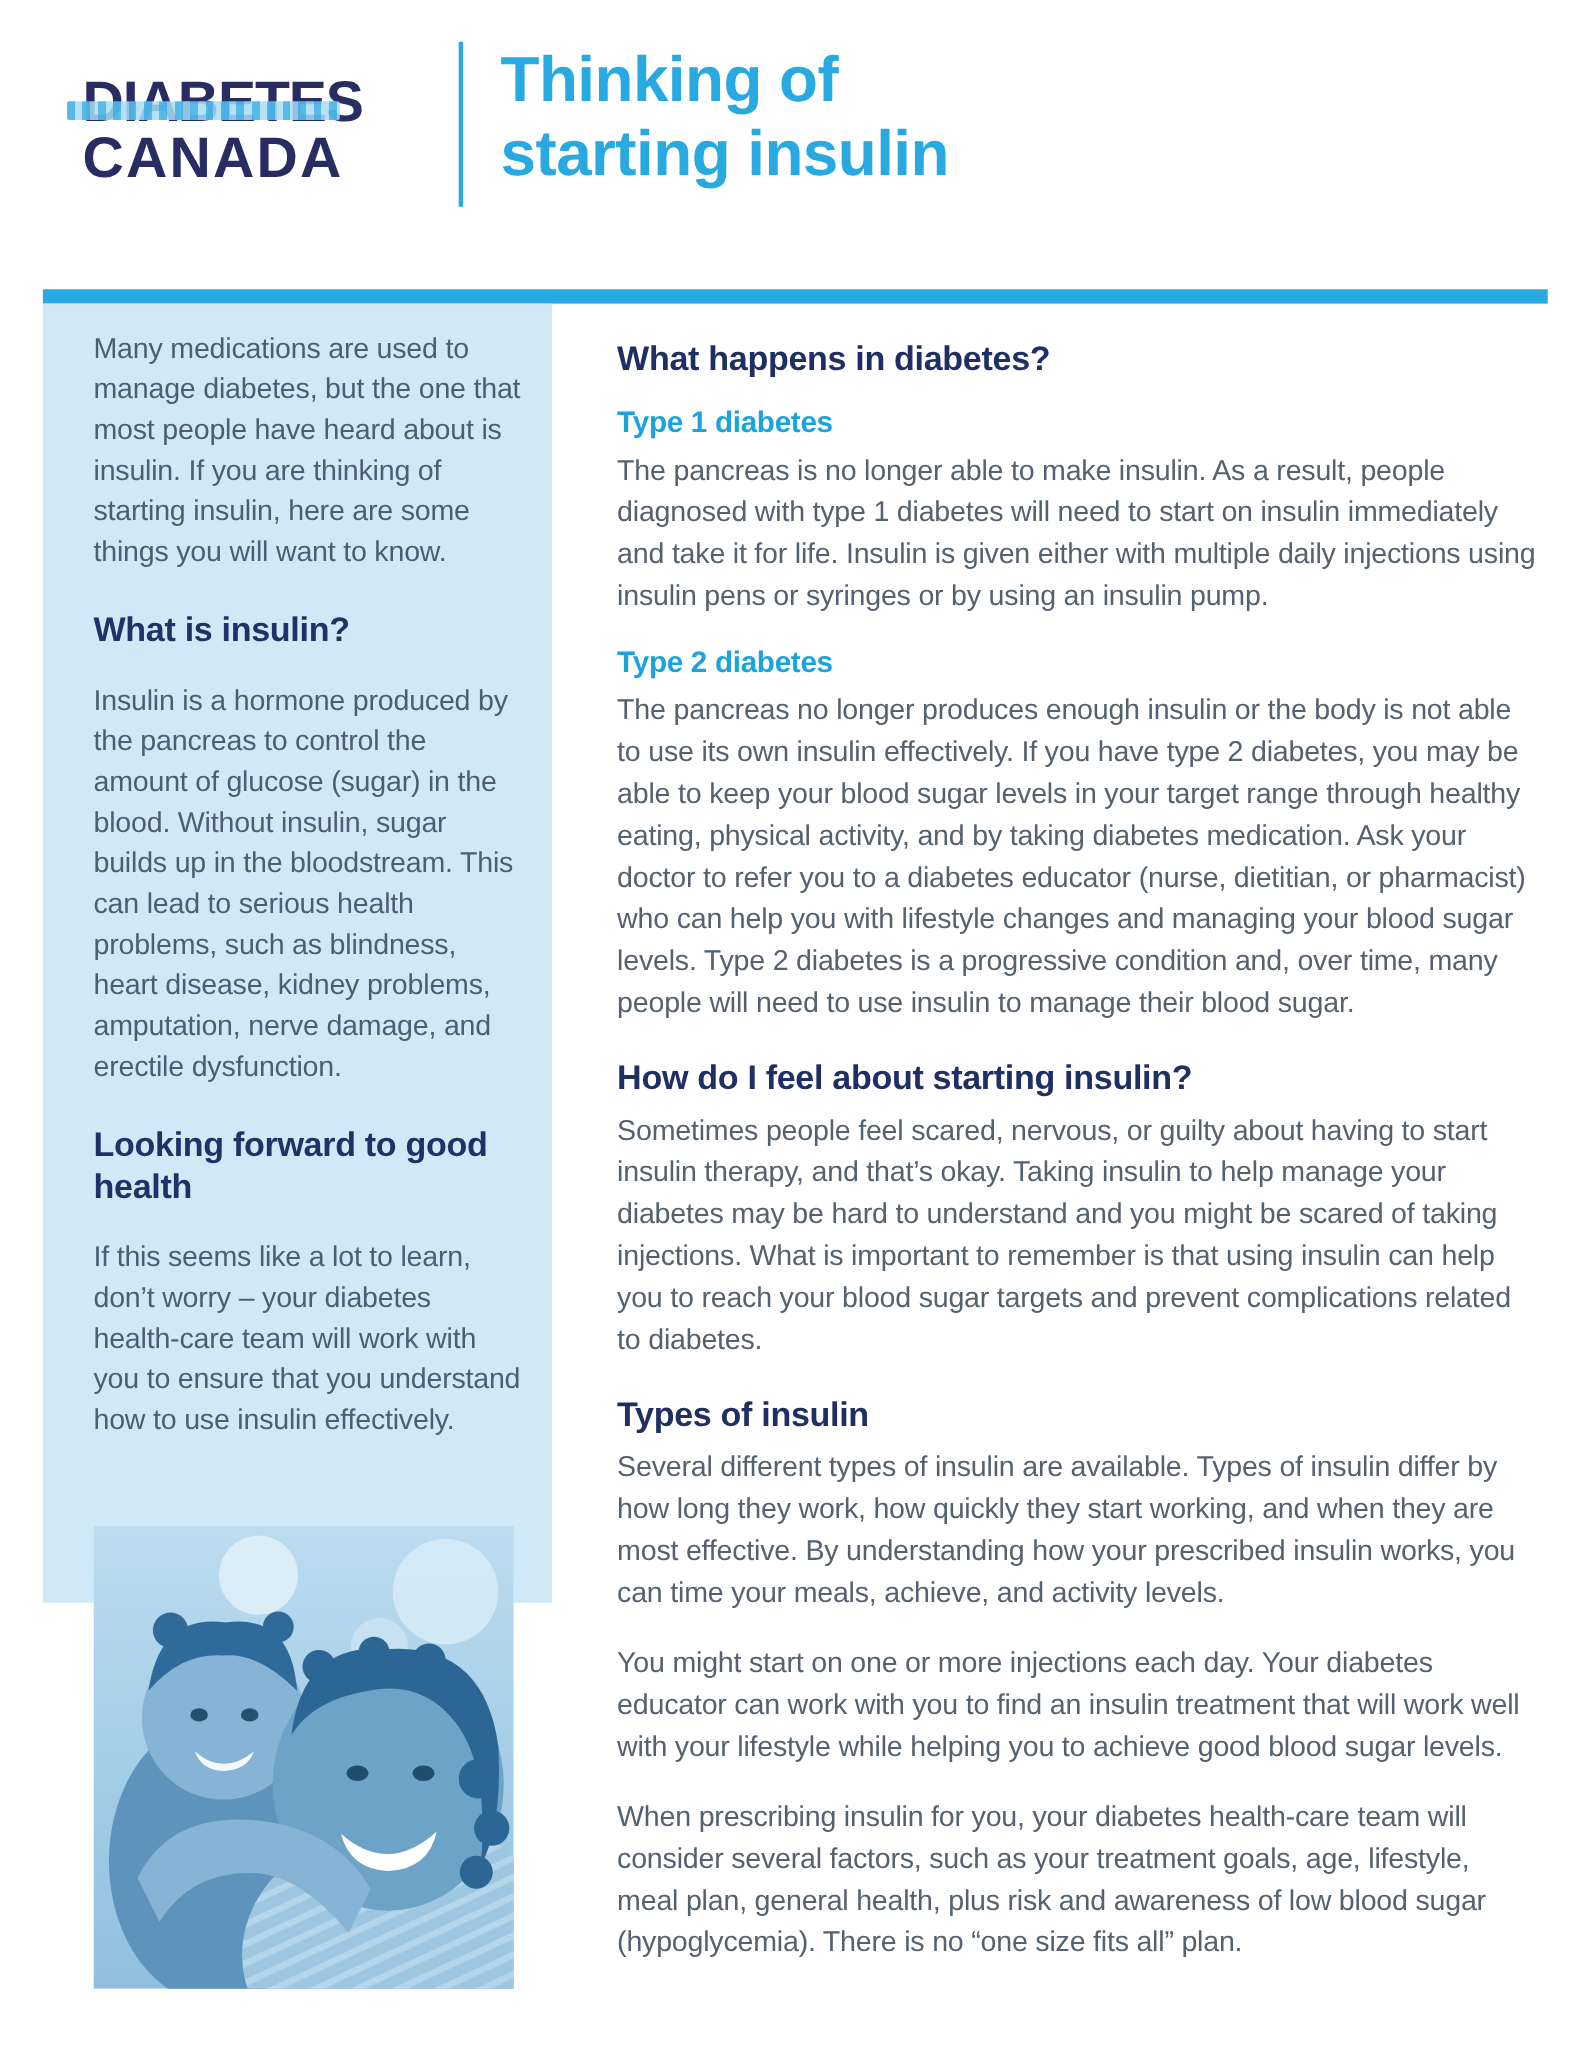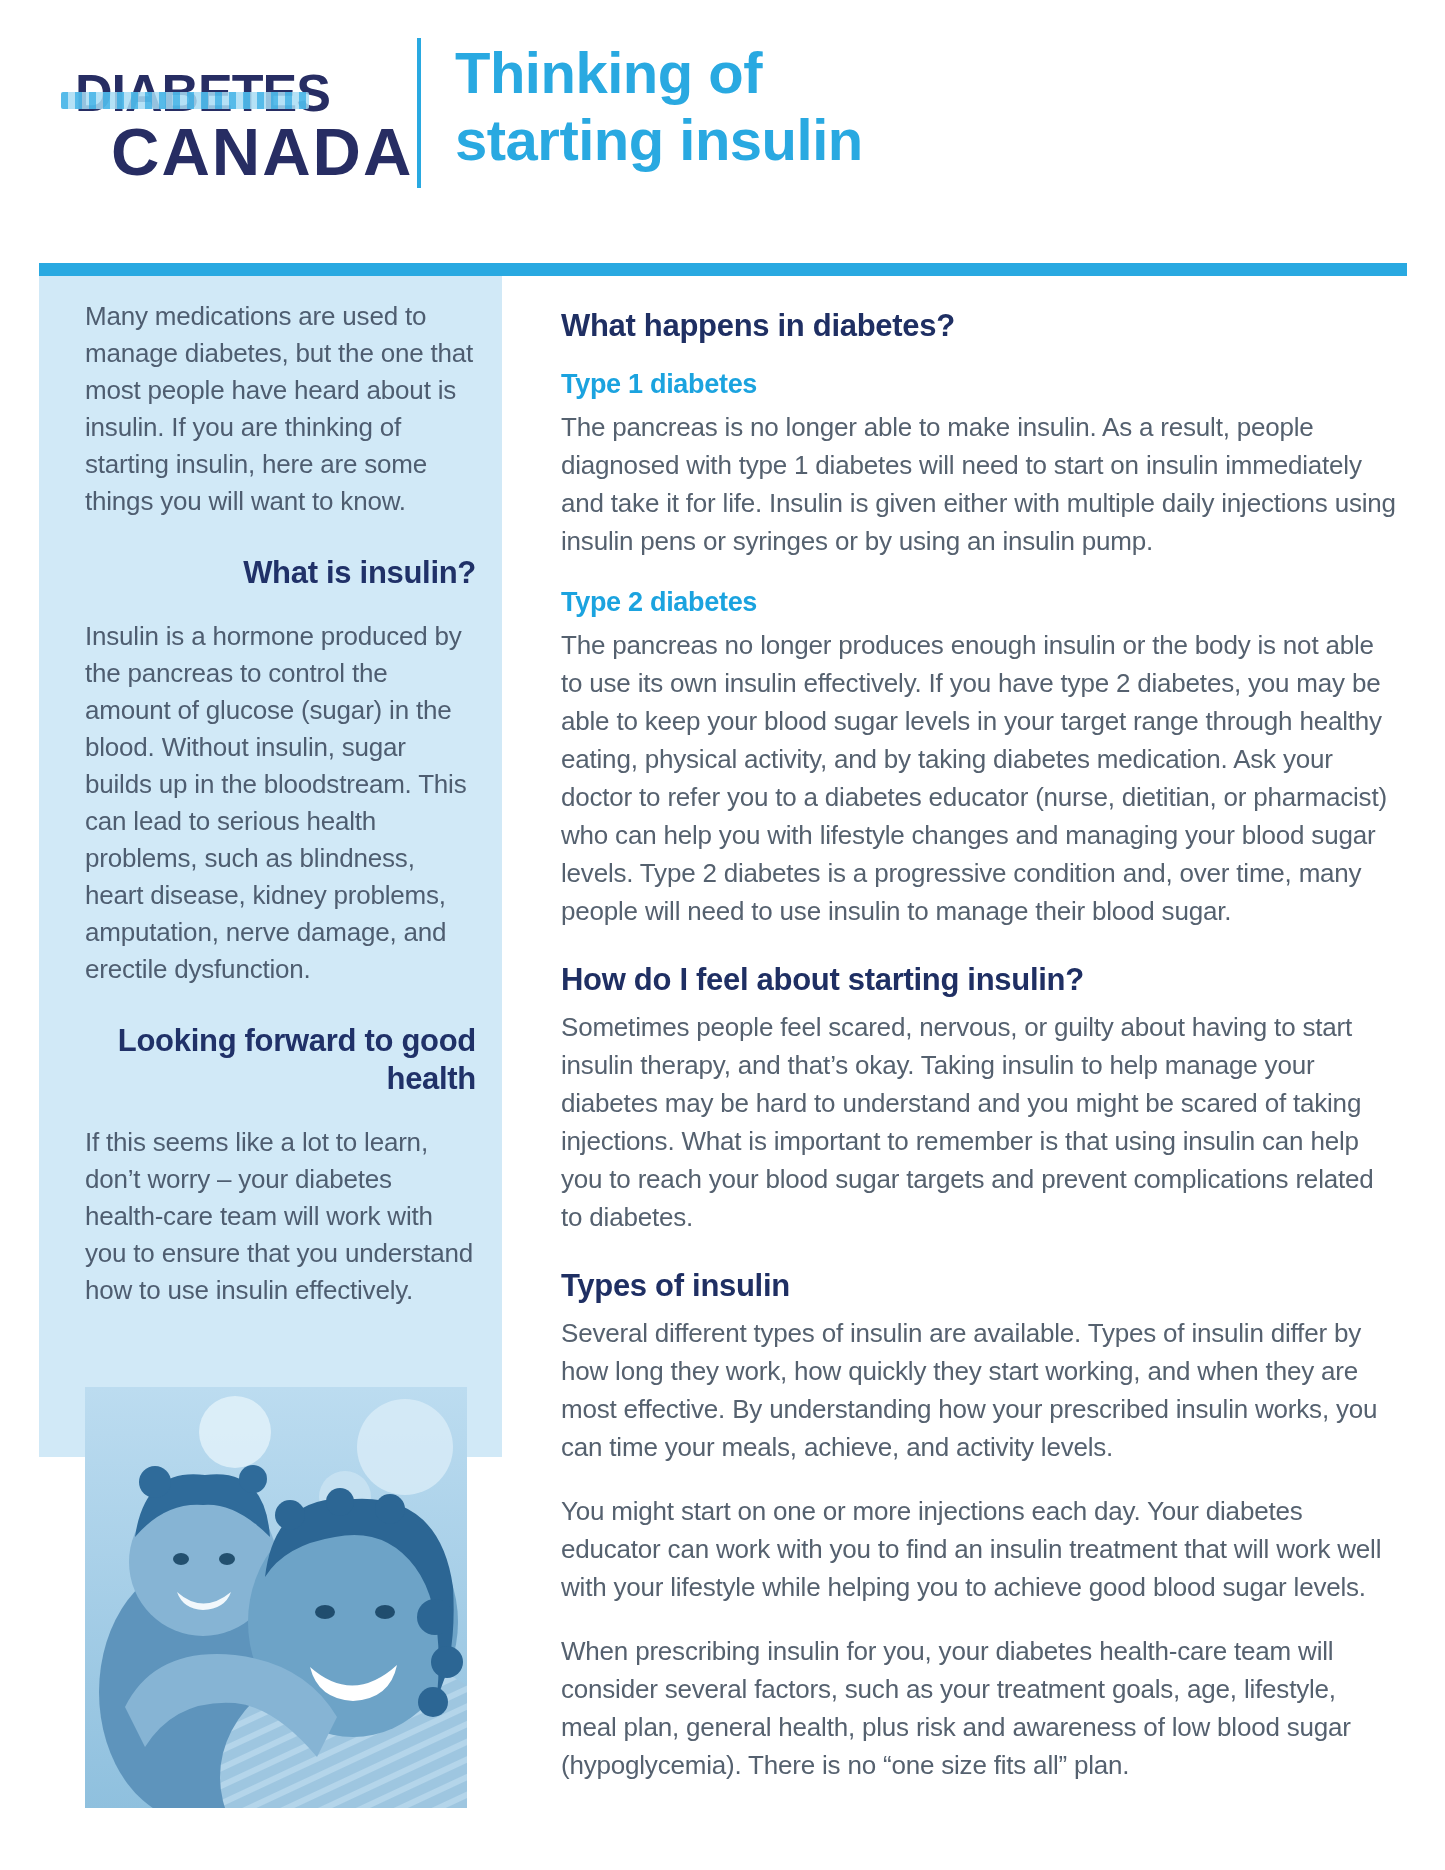--- a/index.html
+++ b/index.html
@@ -17,21 +17,21 @@
   .header { position:absolute; left:0; top:0; width:1445px; height:263px; }
 
   .logo {
     position:absolute; left:75px; top:68px;
     color:#272d63;
     font-weight:bold;
     line-height:0.98;
     letter-spacing:-1px;
   }
   .logo-line1 { position:relative; font-size:52px; display:inline-block; }
-  .logo-line2 { font-size:67px; letter-spacing:2px;margin-left:36px; }
+  .logo-line2 { font-size:52px; letter-spacing:2px; }
   .logo-band {
     position:absolute;
     left:-14px; top:24px;
     width:248px; height:17px;
     background:repeating-linear-gradient(90deg,
       rgba(77,183,232,0.95) 0 7px,
       rgba(168,220,244,0.85) 7px 14px);
     border-radius:2px;
   }
 
@@ -66,21 +66,20 @@
     font-size:26px; line-height:37px;
     color:#4e5d70;
     letter-spacing:-0.2px;
     margin-bottom:8px;
   }
   .sidebar h2 {
     font-size:31px; line-height:38px;
     color:#203168; font-weight:bold;
     margin:34px 0 26px 0;
     letter-spacing:-0.3px;
-    text-align:right;
   }
 
   .photo {
     width:382px; height:421px;
     margin-top:78px;
     margin-left:0;
     display:block;
   }
   .photo svg { display:block; width:100%; height:100%; }
 

